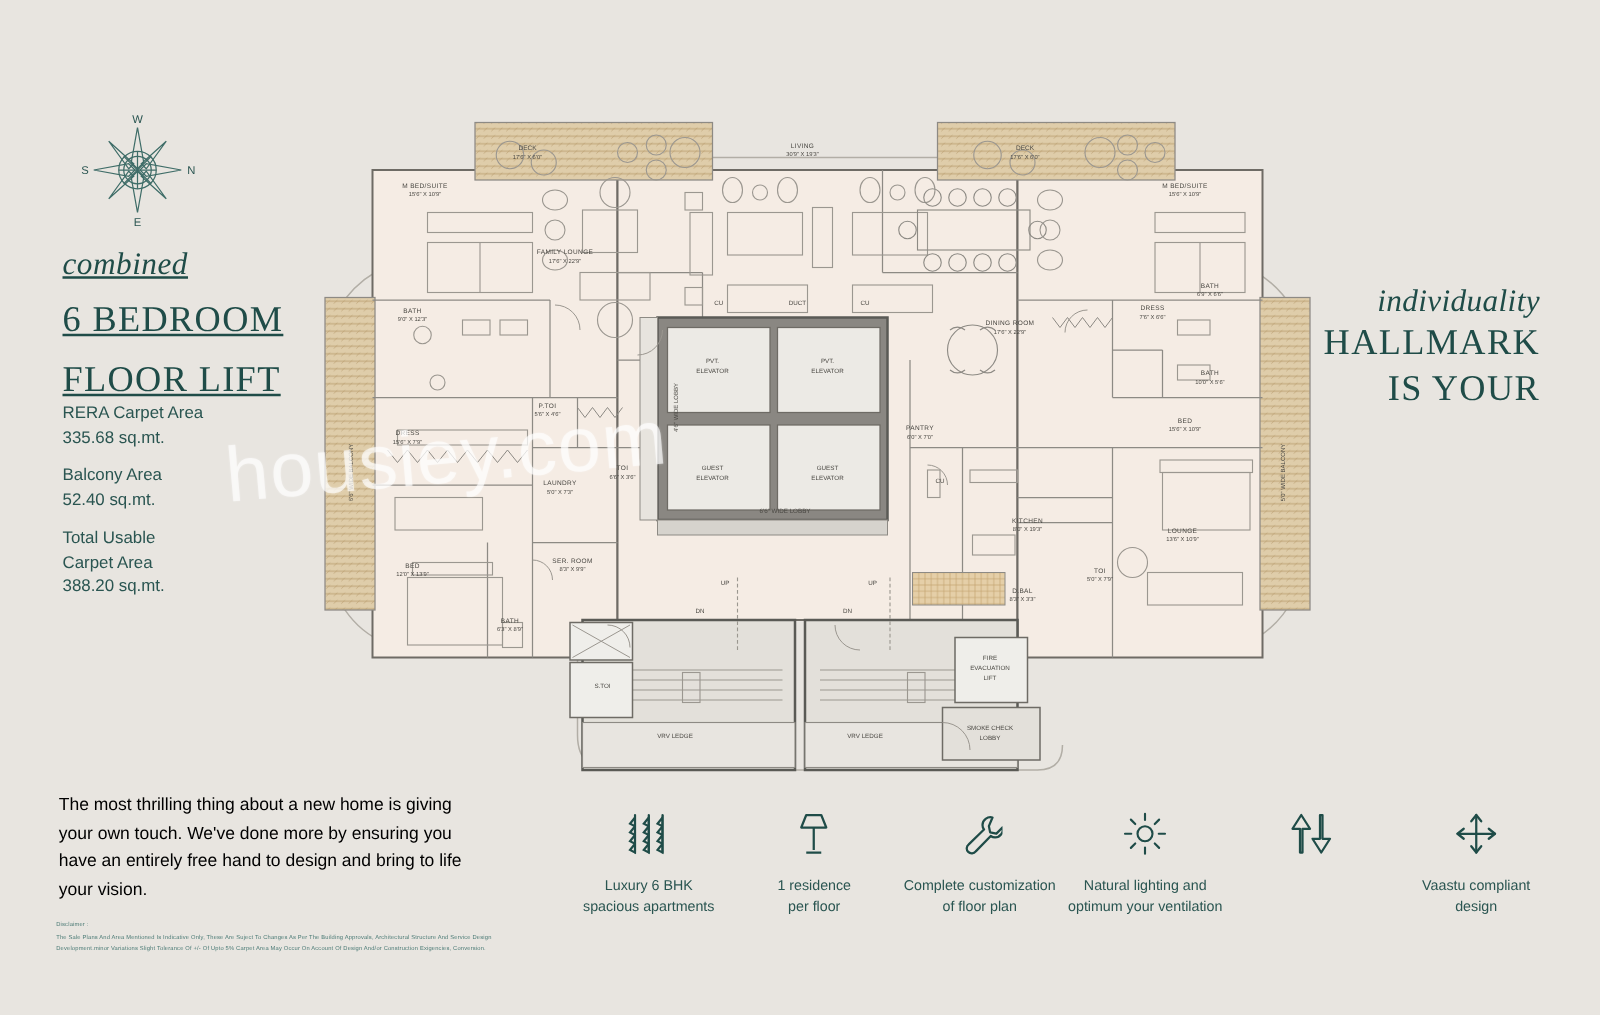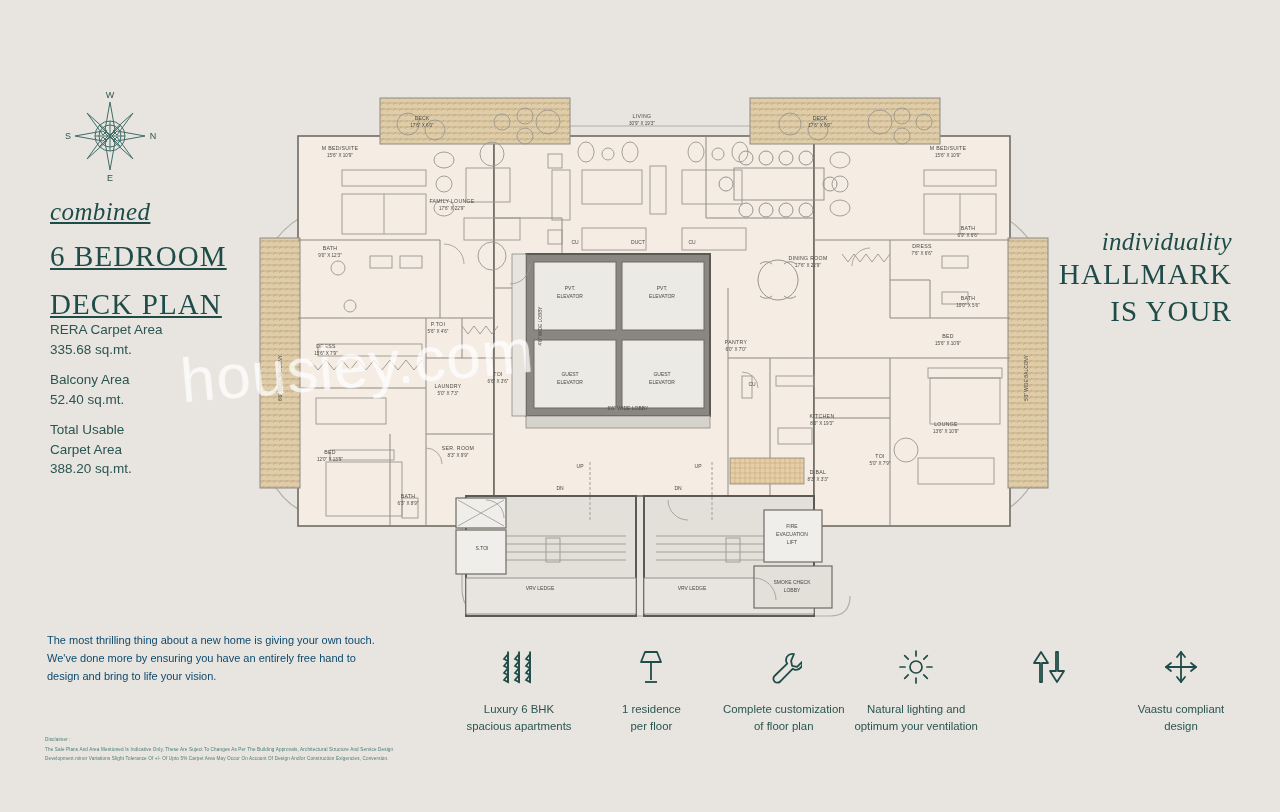--- a/index.html
+++ b/index.html
@@ -26,21 +26,21 @@
   .t-main{
     font-family:"Liberation Serif", serif;
     font-size:29px;line-height:1.22;color:#1f4c48;
     letter-spacing:1.1px;margin-top:13px;
   }
   .areas{position:absolute;left:50px;top:320px;width:210px;font-size:13.5px;line-height:1.45;color:#2a5551;}
   .area-item{margin-bottom:11px;}
 
   .tagline{
     position:absolute;left:47px;top:632px;width:330px;
-    font-size:11px;line-height:1.62;color:#0c4a6e;
+    font-size:14px;line-height:1.62;color:#000000;
   }
   .disclaimer{
     position:absolute;left:45px;top:736px;width:400px;
     font-size:4.6px;line-height:1.85;color:#4c7b76;letter-spacing:.15px;
   }
   .disclaimer .d-head{margin-bottom:2px;}
 
   
   .right-block{position:absolute;right:48px;top:188px;width:210px;text-align:right;margin-top:40px;}
   .r-script{
@@ -101,21 +101,21 @@
       <text x="50" y="10" font-size="9" fill="#2a5551" text-anchor="middle" font-family="Liberation Sans, sans-serif">W</text>
       <text x="93" y="51" font-size="9" fill="#2a5551" text-anchor="middle" font-family="Liberation Sans, sans-serif">N</text>
       <text x="50" y="93" font-size="9" fill="#2a5551" text-anchor="middle" font-family="Liberation Sans, sans-serif">E</text>
       <text x="8" y="51" font-size="9" fill="#2a5551" text-anchor="middle" font-family="Liberation Sans, sans-serif">S</text>
     </svg>
   </div>
 
   <div class="title-block">
     <div class="t-script">combined</div>
     <div class="t-main">6 BEDROOM</div>
-    <div class="t-main">DECK PLAN</div>
+    <div class="t-main">FLOOR LIFT</div>
   </div>
 
   <div class="areas">
     <div class="area-item">
       <div>RERA Carpet Area</div>
       <div>335.68 sq.mt.</div>
     </div>
     <div class="area-item">
       <div>Balcony Area</div>
       <div>52.40 sq.mt.</div>

